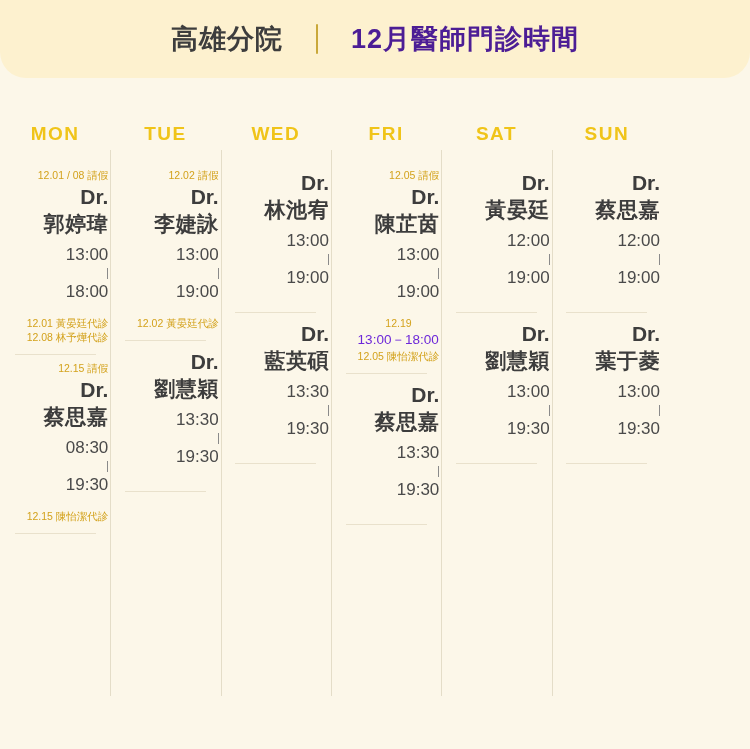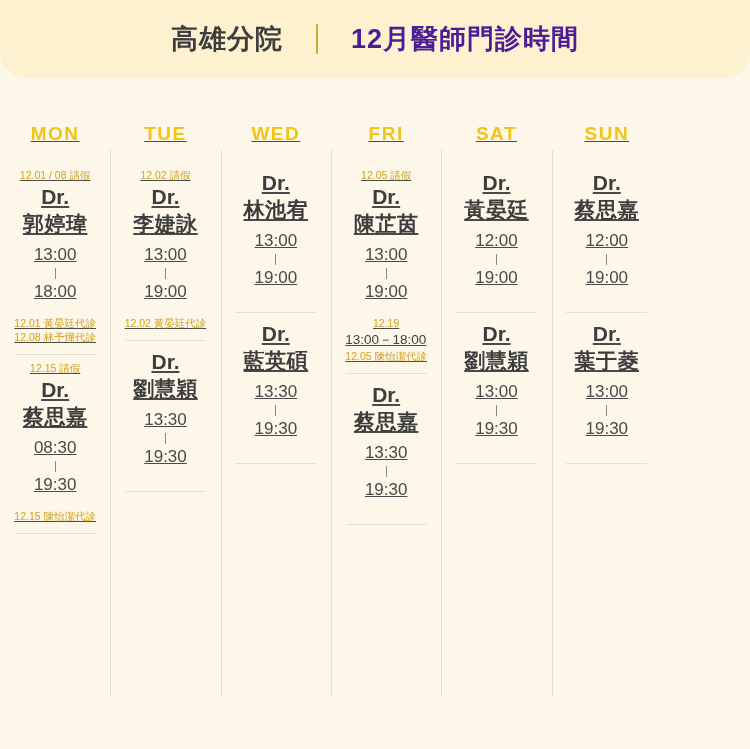--- a/index.html
+++ b/index.html
@@ -64,21 +64,20 @@
   }
 
   
   #week {
     position: absolute;
     left: 0;
     top: 122px;
     width: 662px;
     height: 600px;
     display: flex;
-    text-decoration: underline;
   }
   .day-col {
     position: relative;
     flex: 1 1 0;
     display: flex;
     flex-direction: column;
     align-items: center;
     box-sizing: border-box;
     padding: 0 2px;
   }
@@ -98,21 +97,21 @@
     letter-spacing: 1.5px;
     margin-bottom: 22px;
     height: 24px;
     line-height: 24px;
   }
 
   .slot {
     width: 100%;
     display: flex;
     flex-direction: column;
-    align-items: center;
+    align-items: flex-end;
     position: relative;
   }
   .notes-top {
     min-height: 0;
   }
   .note {
     font-size: 10.5px;
     color: #d3a21c;
     line-height: 14px;
     text-align: center;
@@ -144,21 +143,21 @@
     background: #8a8a8a;
     margin: 1px 0;
   }
   .time2 {
     font-size: 17px;
     color: #4a4a4a;
     line-height: 24px;
   }
   .range-line {
     font-size: 13.5px;
-    color: #404040;
+    color: #6d28d9;
     line-height: 19px;
     white-space: nowrap;
   }
   .notes-bottom {
     margin-top: 12px;
   }
   .divider {
     width: 76%;
     height: 1px;
     background: #e9e1cc;

